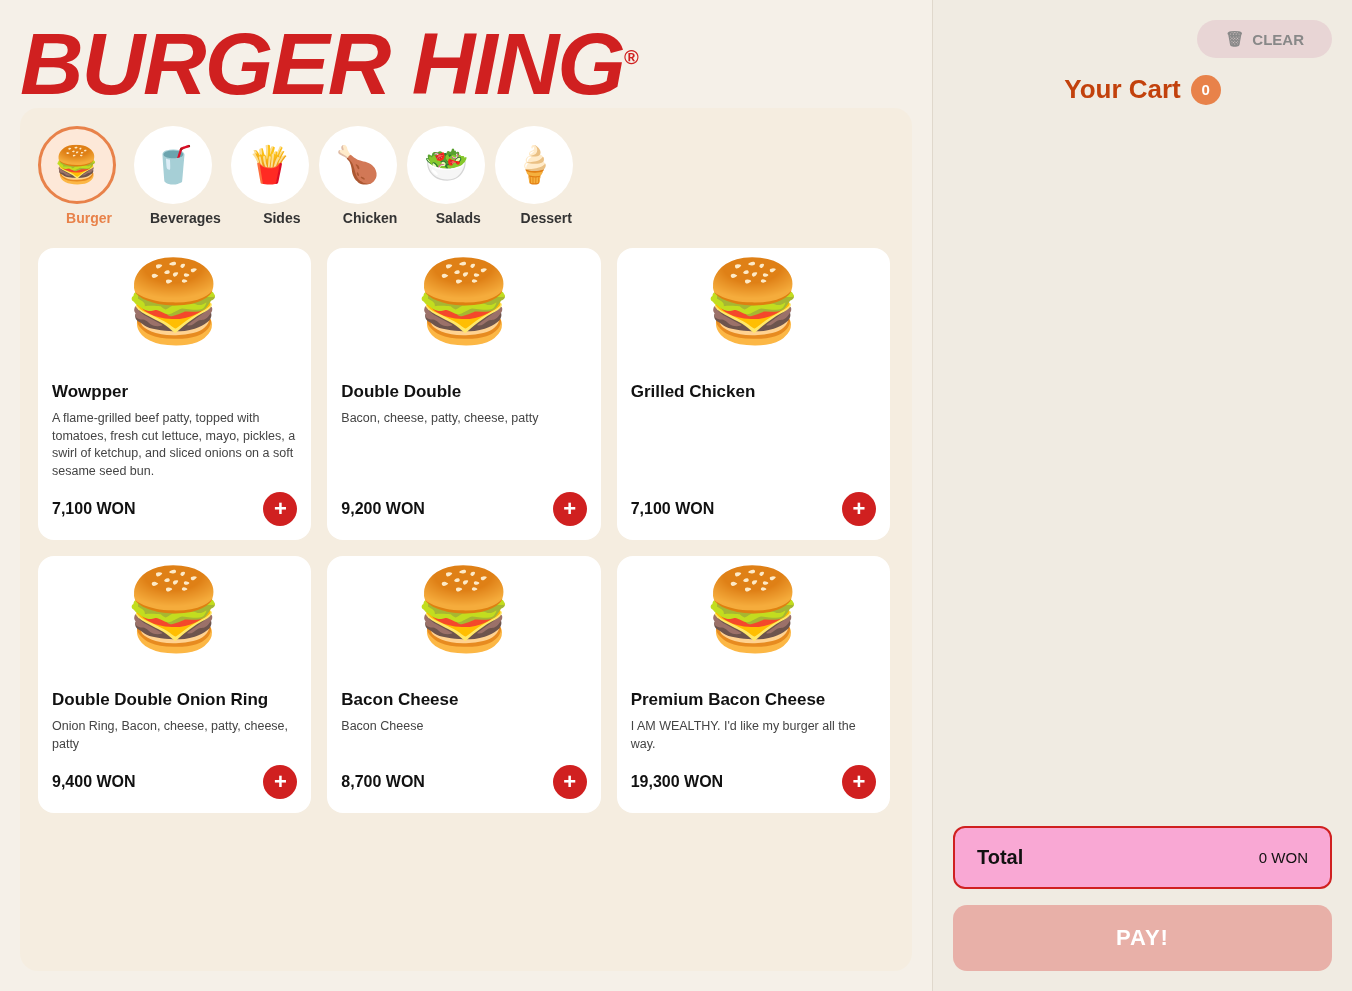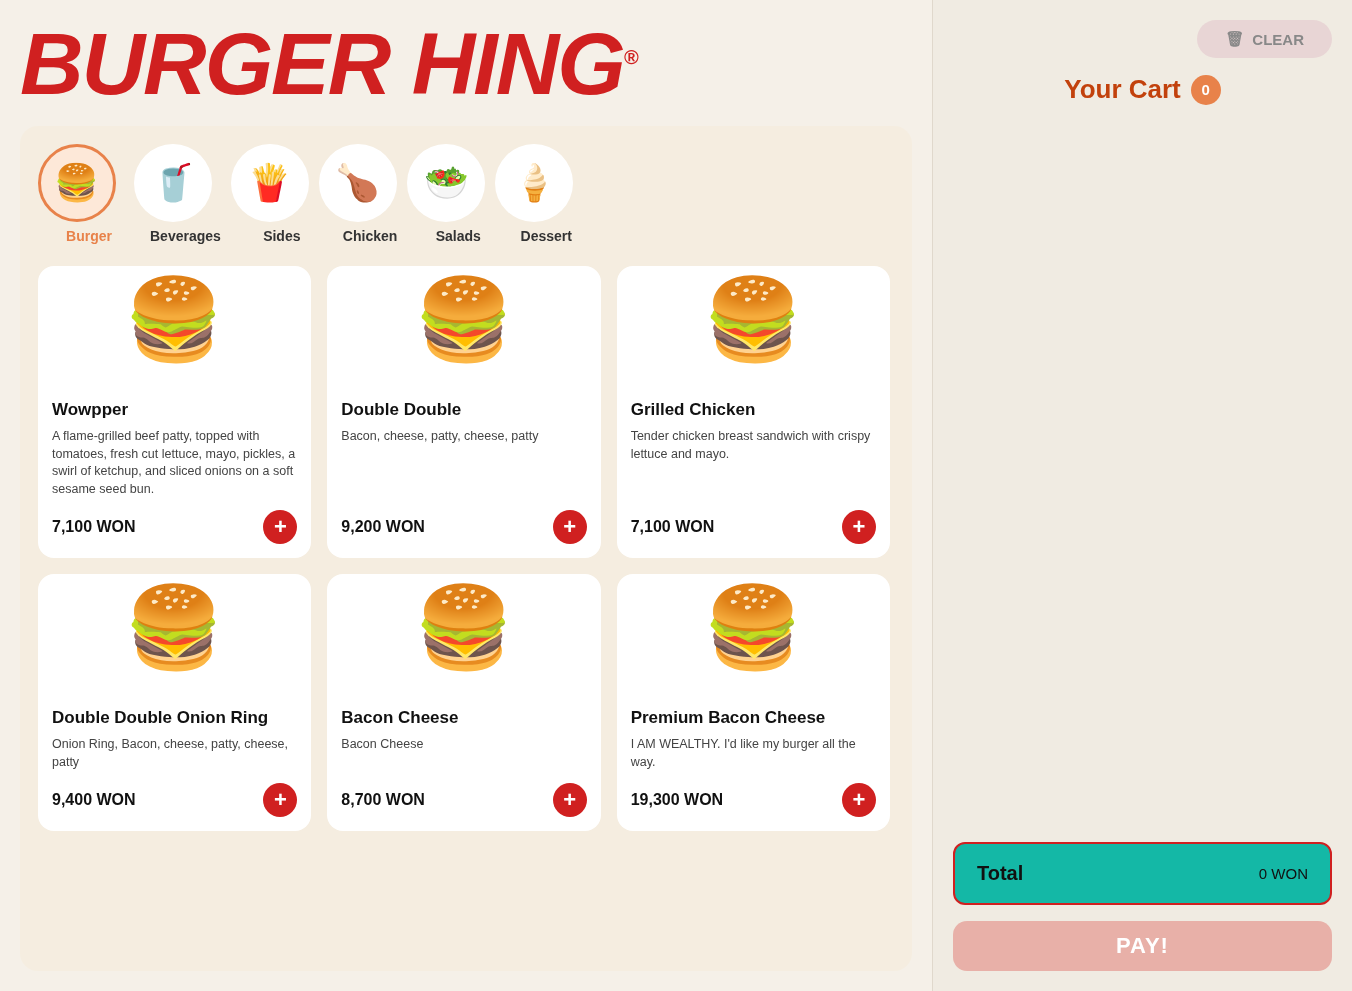--- a/index.html
+++ b/index.html
@@ -19,21 +19,20 @@
       display: flex;
       flex-direction: column;
     }
 
     .logo {
       font-size: 88px;
       font-weight: 900;
       color: #d02020;
       text-align: left;
       line-height: 1;
-      margin-bottom: 18px;
       letter-spacing: -2px;
       font-style: italic;
       font-family: 'Arial Black', 'Arial', sans-serif;
     }
     .logo sup {
       font-size: 20px;
       vertical-align: super;
     }
 
     .menu-area {
@@ -229,21 +228,21 @@
       flex: 1;
     }
 
     .cart-total-box {
       border: 2px solid #d02020;
       border-radius: 12px;
       padding: 18px 22px;
       display: flex;
       align-items: center;
       justify-content: space-between;
-      background: #14b8a6;
+      background: #f9a8d4;
       margin-bottom: 16px;
       gap: 48px;
     }
     .cart-total-label {
       font-size: 20px;
       font-weight: 900;
       color: #111;
       font-family: 'Arial Black', 'Arial', sans-serif;
     }
     .cart-total-value {
@@ -251,21 +250,21 @@
       font-weight: 400;
       color: #111;
       text-align: right;
     }
 
     .pay-btn {
       width: 100%;
       background: #e8b0a8;
       border: none;
       border-radius: 14px;
-      padding: 12px;
+      padding: 20px;
       font-size: 22px;
       font-weight: 900;
       color: #fff;
       cursor: pointer;
       letter-spacing: 1px;
       font-family: 'Arial Black', 'Arial', sans-serif;
     }
   </style>
 </head>
 <body>
@@ -338,21 +337,20 @@
       <div class="card-footer">
         <span class="card-price">9,200 WON</span>
         <button class="add-btn">+</button>
       </div>
     </div>
           <div class="menu-card">
       <div class="card-image-wrap">
         <span class="burger-emoji">🍔</span>
       </div>
       <div class="card-name">Grilled Chicken</div>
-      <div class="card-desc">Tender chicken breast sandwich with crispy lettuce and mayo.</div>
       <div class="card-footer">
         <span class="card-price">7,100 WON</span>
         <button class="add-btn">+</button>
       </div>
     </div>
           <div class="menu-card">
       <div class="card-image-wrap">
         <span class="burger-emoji">🍔</span>
       </div>
       <div class="card-name">Double Double Onion Ring</div>

